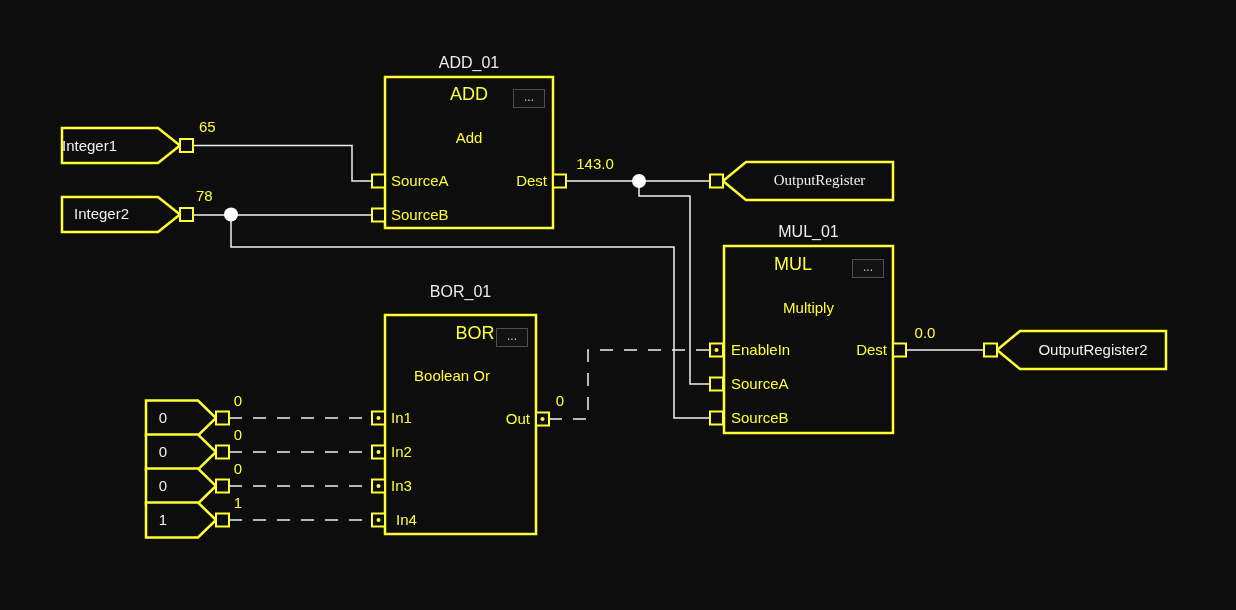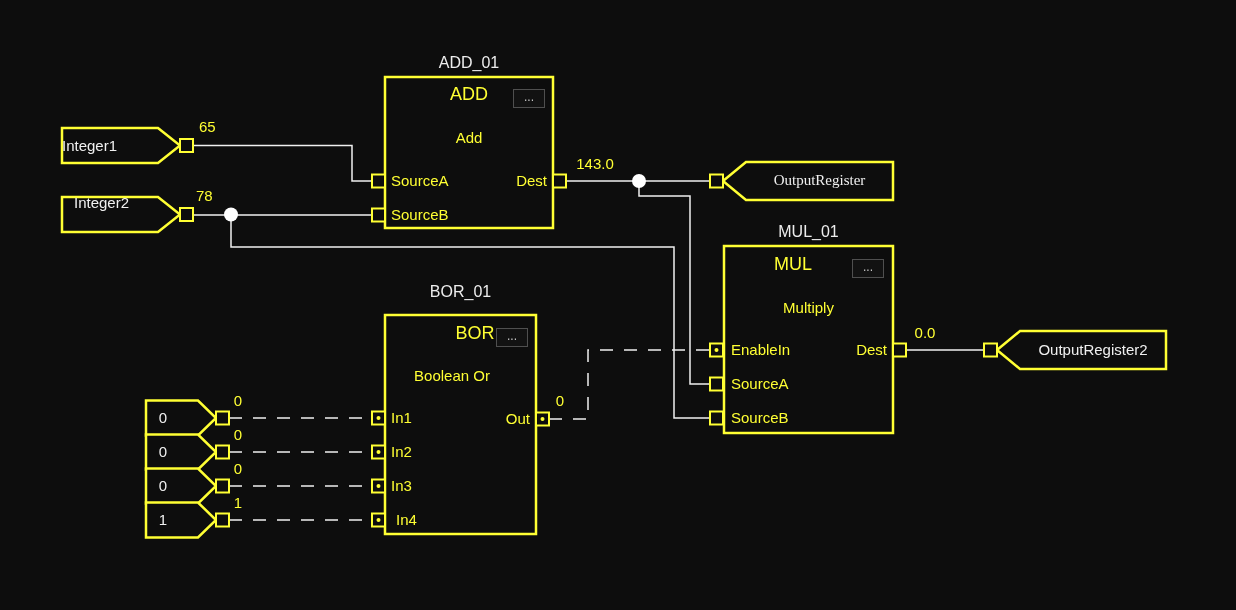--- a/index.html
+++ b/index.html
@@ -131,21 +131,21 @@
   <div class="lbl yellow center" style="left:385px;top:367px;width:134px;">Boolean Or</div>
   <div class="lbl yellow" style="left:391px;top:409px;">In1</div>
   <div class="lbl yellow" style="left:391px;top:443px;">In2</div>
   <div class="lbl yellow" style="left:391px;top:477px;">In3</div>
   <div class="lbl yellow" style="left:396px;top:511px;">In4</div>
   <div class="lbl yellow right" style="left:440px;top:410px;width:90px;">Out</div>
   <div class="lbl yellow center" style="left:550px;top:392px;width:20px;">0</div>
 
   <div class="lbl white" style="left:62px;top:137px;">Integer1</div>
   <div class="lbl yellow" style="left:199px;top:118px;">65</div>
-  <div class="lbl white" style="left:74px;top:194px;">Integer2</div>
+  <div class="lbl white" style="left:74px;top:205px;">Integer2</div>
   <div class="lbl yellow" style="left:196px;top:187px;">78</div>
 
   <div class="lbl white center" style="left:146px;top:409px;width:34px;">0</div>
   <div class="lbl white center" style="left:146px;top:443px;width:34px;">0</div>
   <div class="lbl white center" style="left:146px;top:477px;width:34px;">0</div>
   <div class="lbl white center" style="left:146px;top:511px;width:34px;">1</div>
   <div class="lbl yellow center" style="left:228px;top:392px;width:20px;">0</div>
   <div class="lbl yellow center" style="left:228px;top:426px;width:20px;">0</div>
   <div class="lbl yellow center" style="left:228px;top:460px;width:20px;">0</div>
   <div class="lbl yellow center" style="left:228px;top:494px;width:20px;">1</div>

